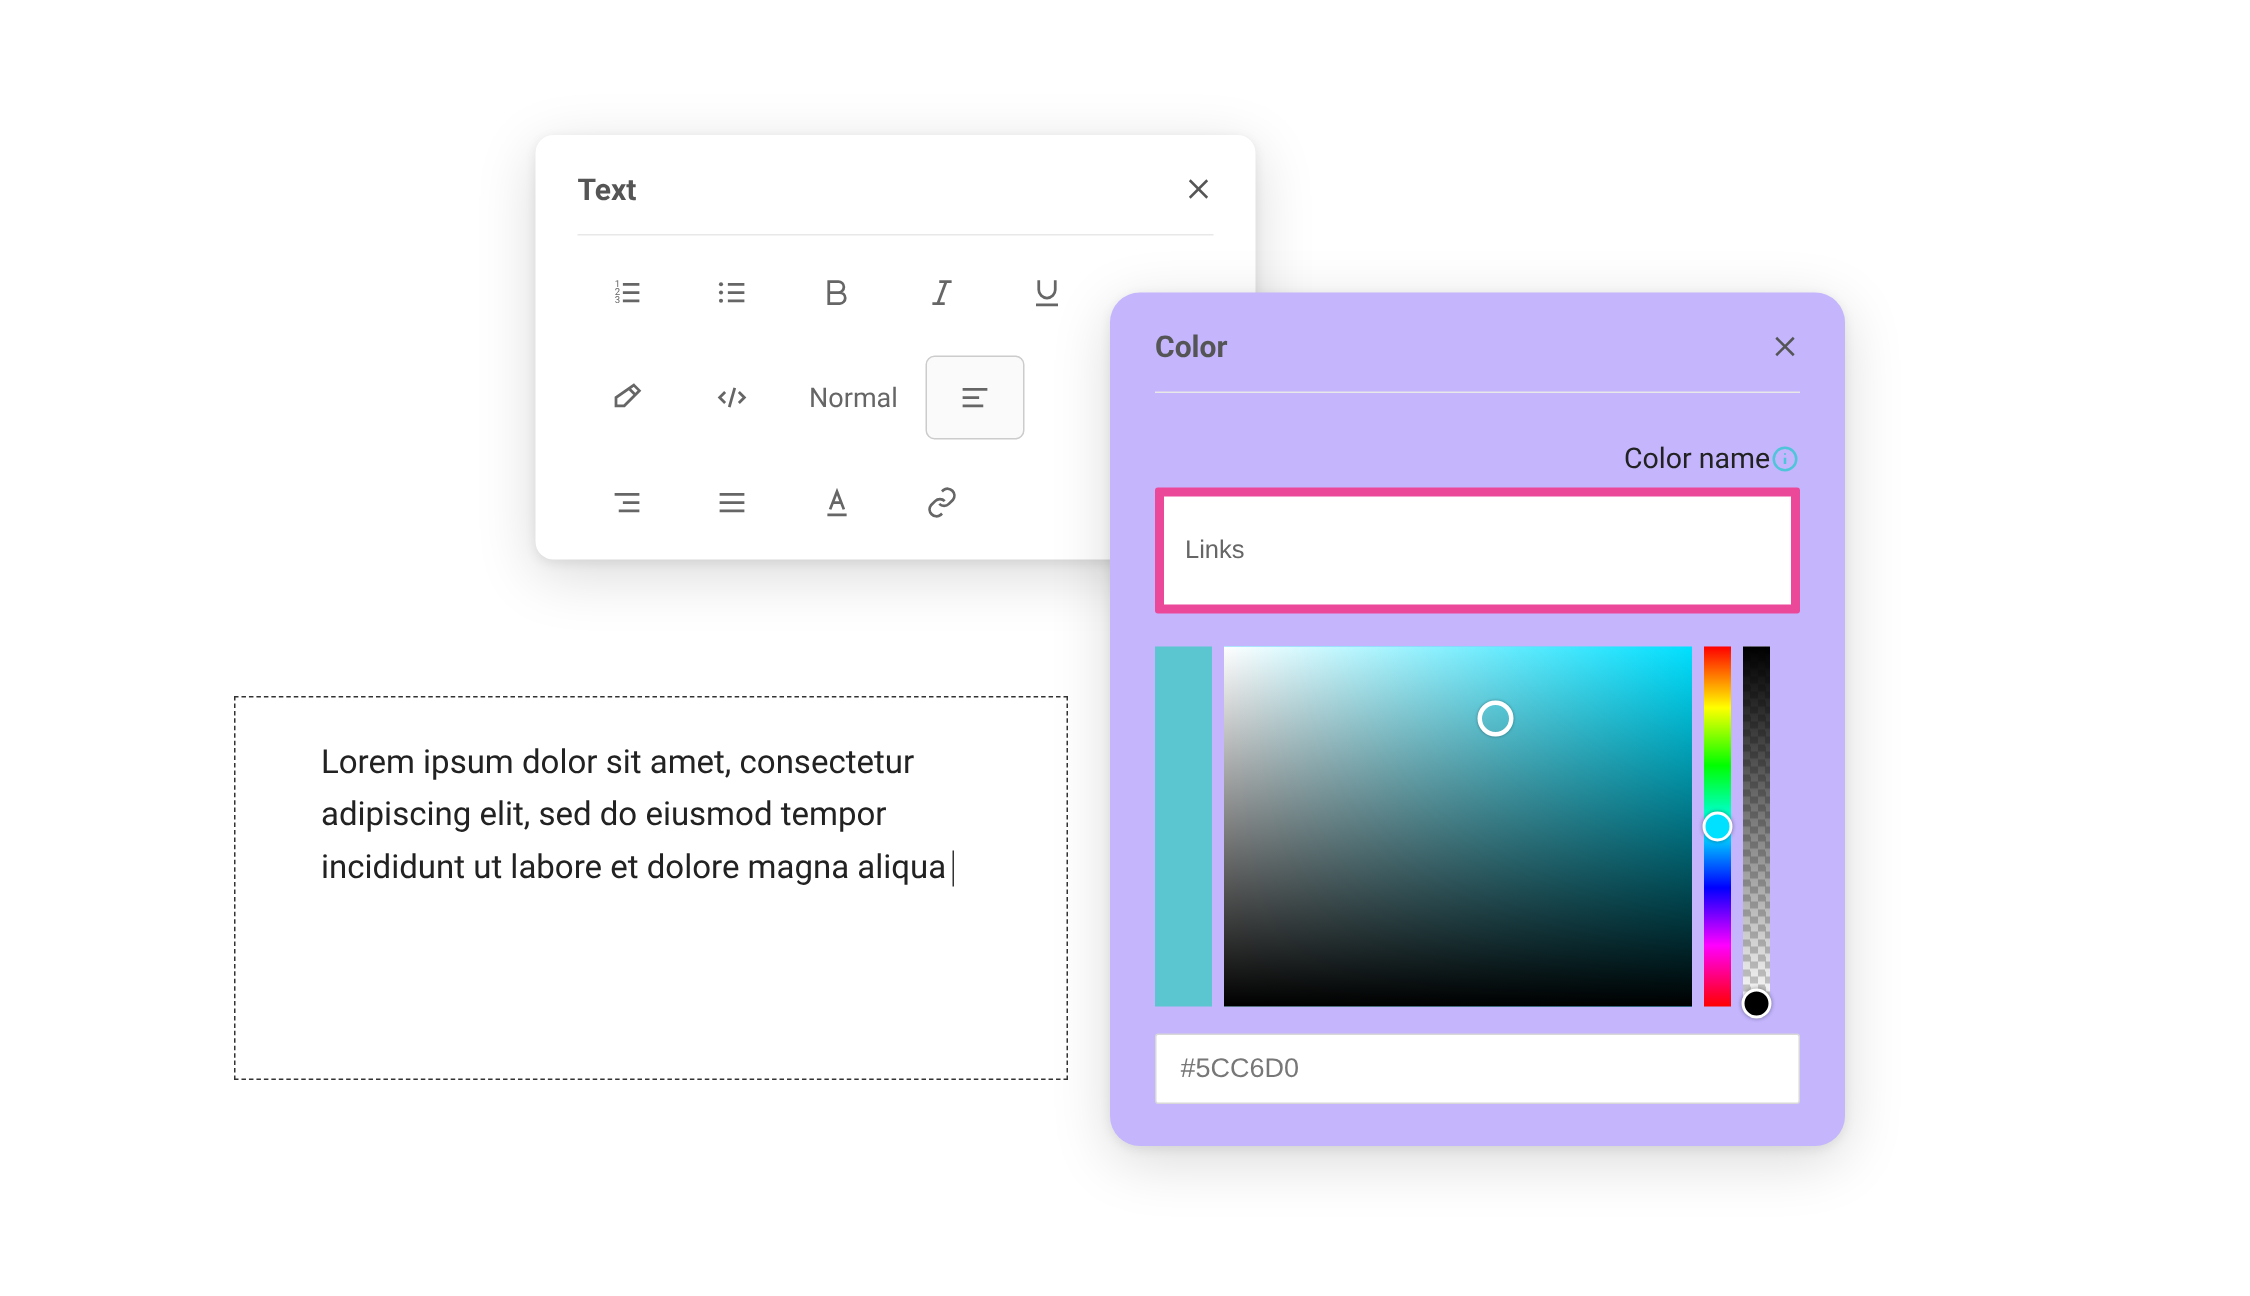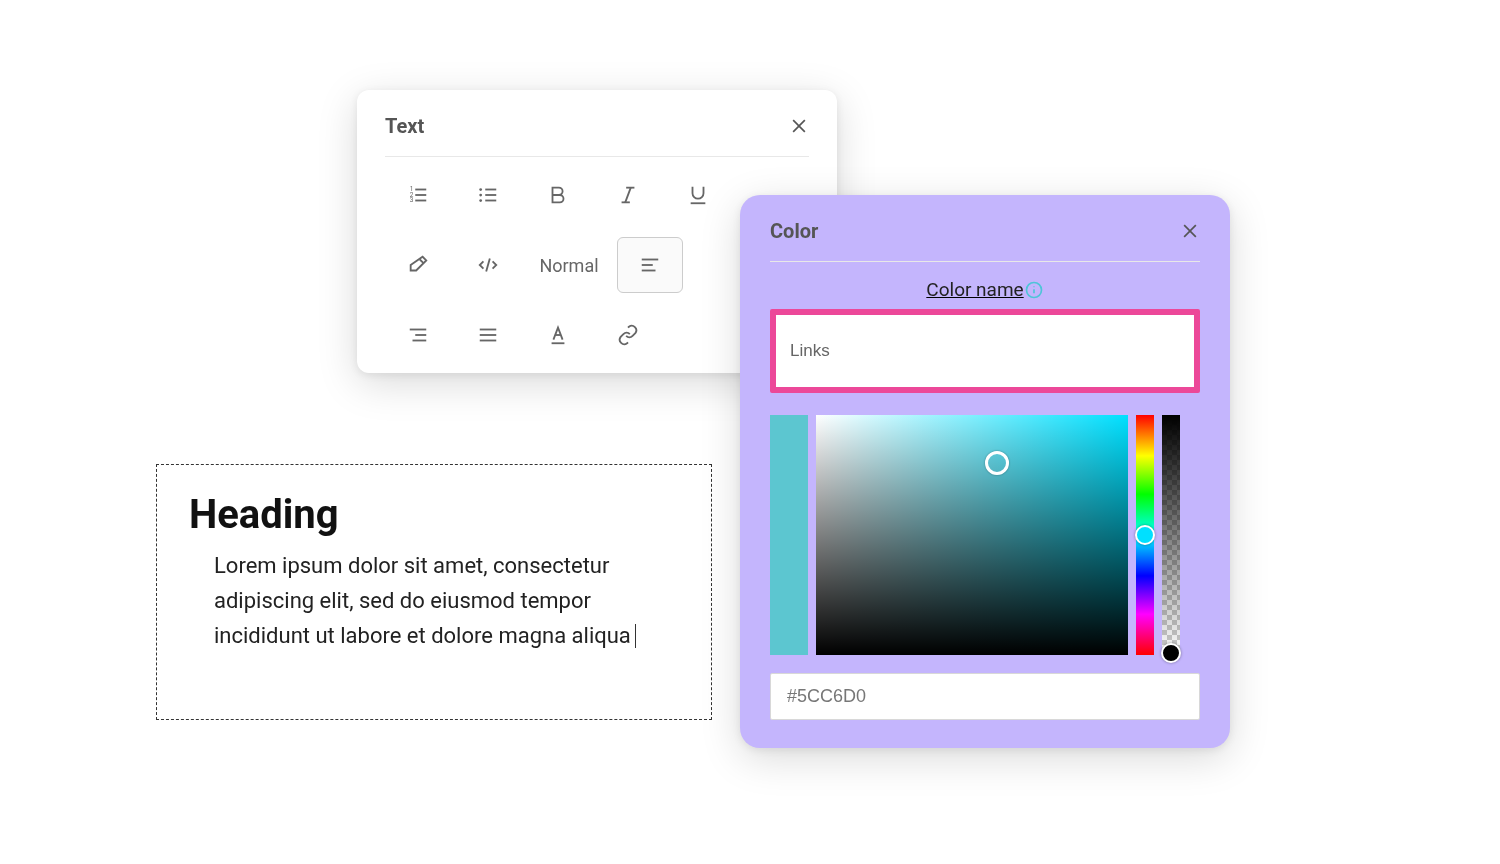--- a/index.html
+++ b/index.html
@@ -114,25 +114,24 @@
       left: 740px;
       top: 195px;
       width: 490px;
       background: #c4b5fd;
       border-radius: 20px;
       box-shadow: 0 10px 40px rgba(0,0,0,0.15), 0 2px 8px rgba(0,0,0,0.08);
       padding: 24px 30px 28px 30px;
     }
     .color-name-row {
       display: flex;
-      justify-content: center;
+      justify-content: flex-end;
       align-items: center;
-      margin-top: 16px;
+      margin-top: 32px;
       margin-bottom: 8px;
-      text-decoration: underline;
     }
     .color-name-label {
       font-size: 19px;
       color: #222;
     }
     .info-icon {
       width: 20px;
       height: 20px;
       color: #4ec5d8;
     }
@@ -224,21 +223,20 @@
       border-radius: 2px;
       padding: 12px 16px;
       font-size: 18px;
       color: #777;
     }
   </style>
 </head>
 <body>
 
 <div class="edit-block">
-  <div class="edit-heading">Heading</div>
   <div class="edit-body">
     <span>Lorem ipsum dolor sit amet, consectetur adipiscing elit, sed do eiusmod tempor incididunt ut labore et dolore magna aliqua</span><span class="cursor-caret"></span>
   </div>
 </div>
 
 <div class="text-panel">
   <div class="panel-header">
     <div class="panel-title">Text</div>
     <div class="close-btn">
       <svg viewBox="0 0 24 24" fill="none" stroke="currentColor" stroke-width="2">

